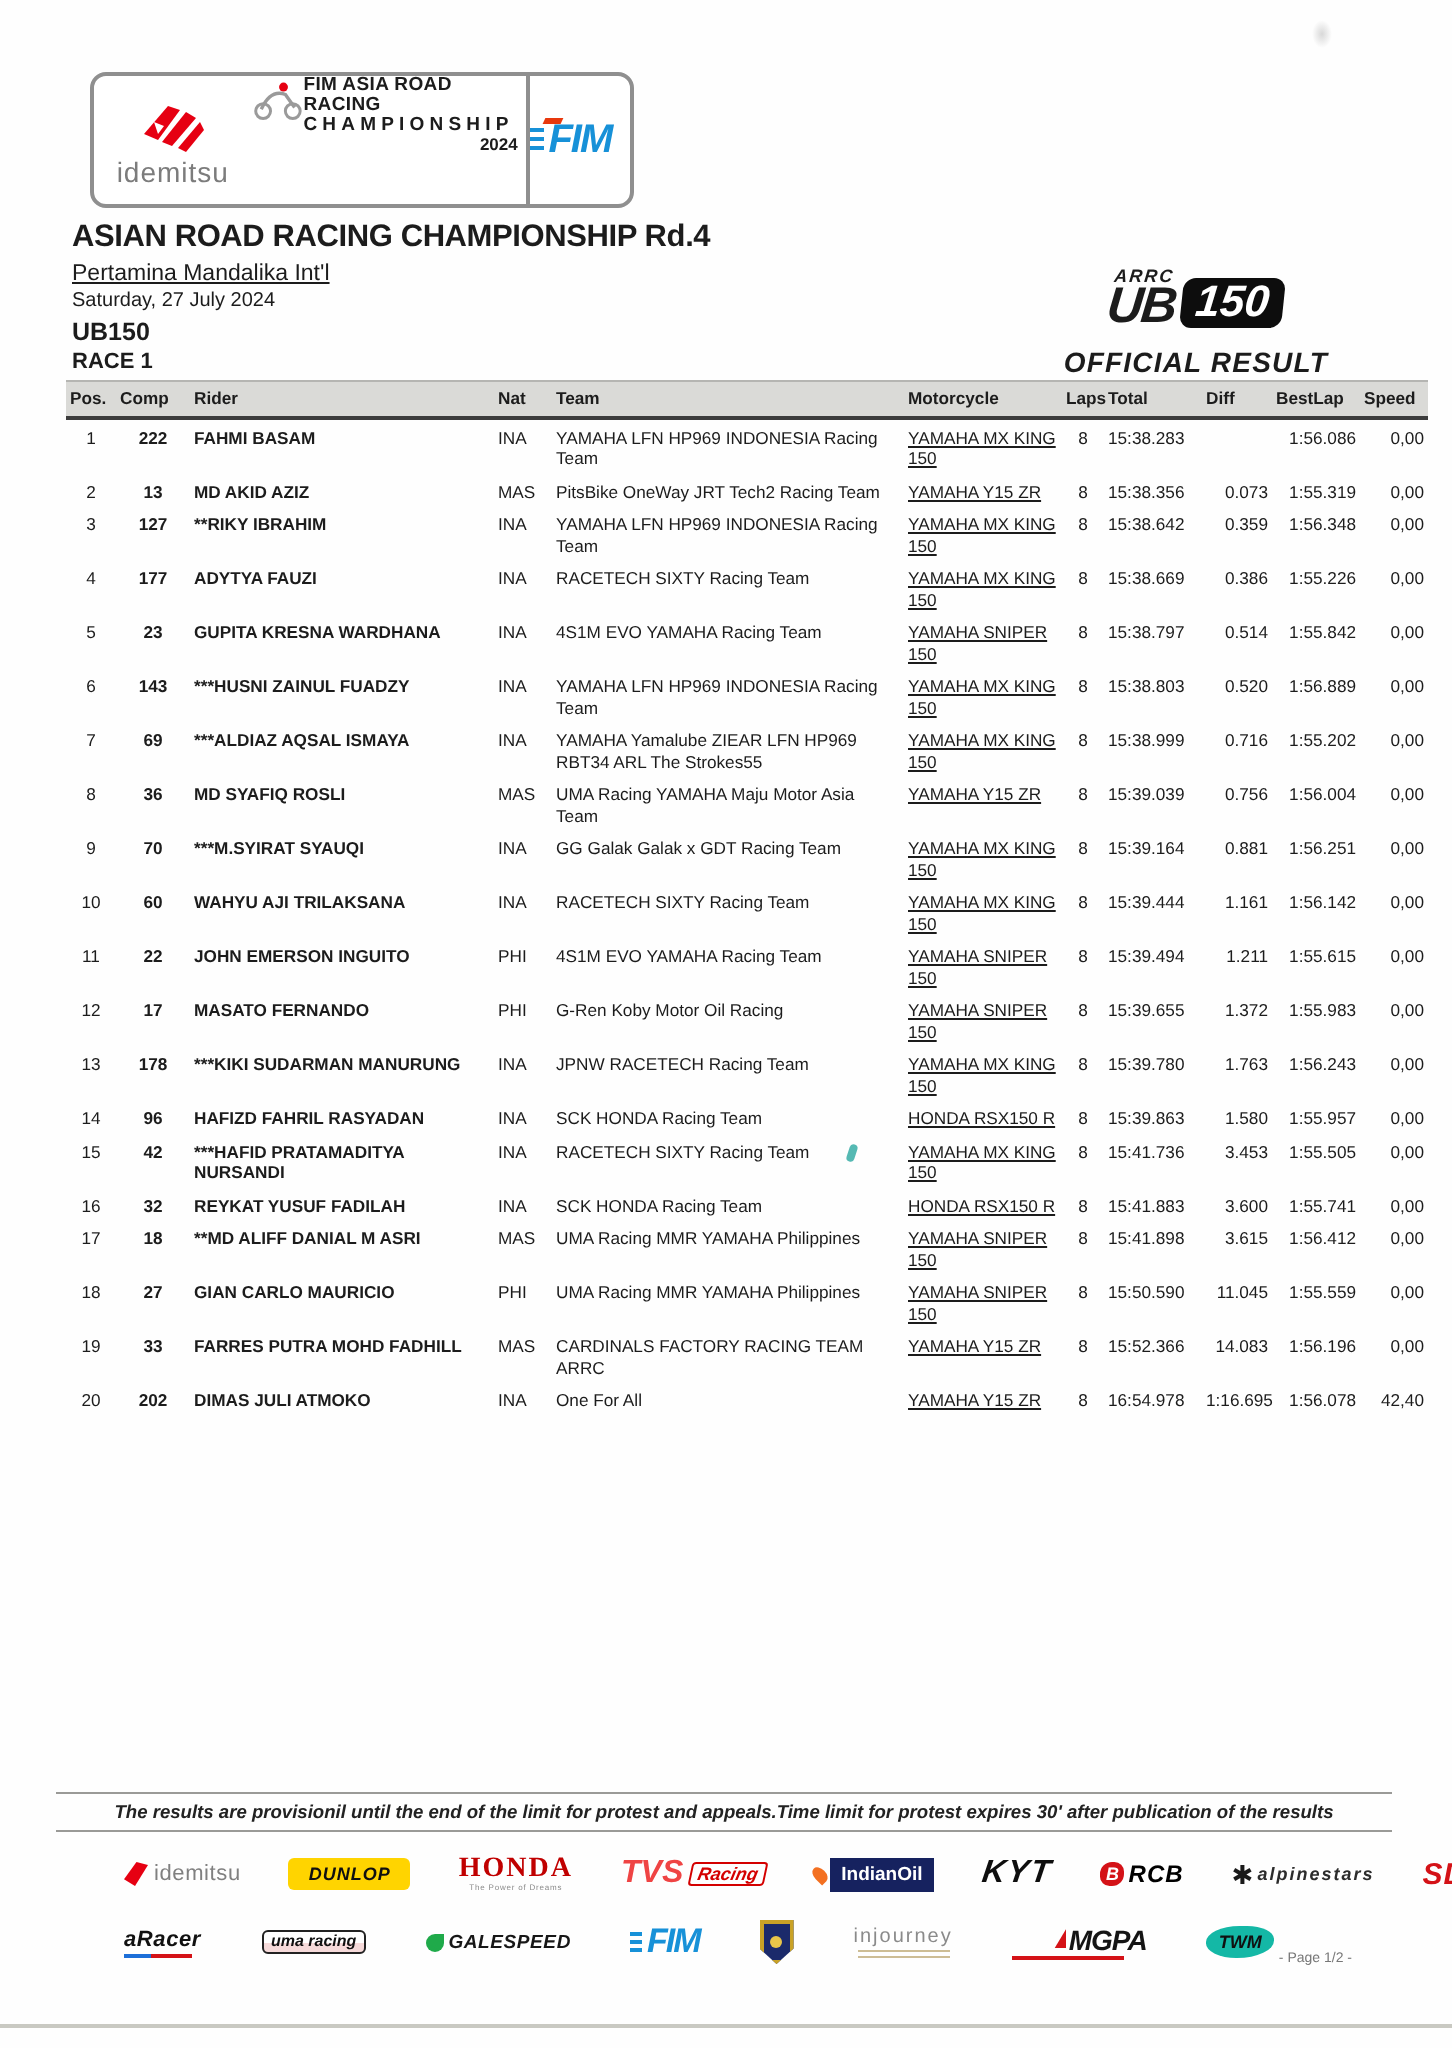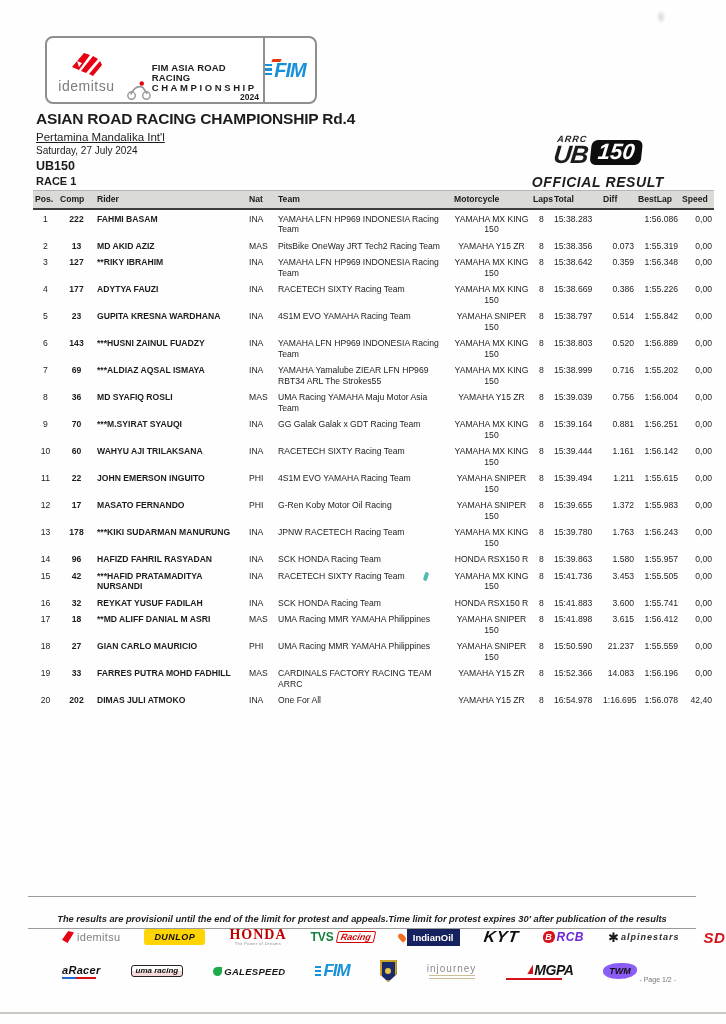--- a/index.html
+++ b/index.html
@@ -15,21 +15,21 @@
   .scan-staple { position:absolute; left:656px; top:10px; width:10px; height:14px;
     background:radial-gradient(ellipse at center, #d8d8d8 0%, transparent 70%); }
   .scan-teal-mark { position:absolute; left:424px; top:572px; width:4px; height:9px;
     background:#2aa7a0; transform:rotate(18deg); border-radius:2px; opacity:.8; }
 
   
   .logo-box { position:absolute; left:45px; top:36px; width:272px; height:68px;
     border:2px solid #8f8f8f; border-radius:8px; display:flex; align-items:stretch; background:#fff; }
   .lb-idemitsu { width:88px; display:flex; flex-direction:column; align-items:center; justify-content:center; padding-top:4px; }
   .idemitsu-word { font-size:14px; color:#7c7c7c; letter-spacing:.5px; margin-top:1px; }
-  .lb-series { flex:1; display:flex; align-items:flex-end; justify-content:center; gap:0; padding-right:4px; }
+  .lb-series { flex:1; display:flex; align-items:flex-start; justify-content:center; gap:0; padding-right:4px; }
   .series-text { text-align:left; }
   .series-l1 { font-size:9.5px; font-weight:800; letter-spacing:.2px; line-height:10px; }
   .series-l2 { font-size:9.5px; font-weight:800; letter-spacing:2.6px; line-height:10px; }
   .series-yr { font-size:8.5px; font-weight:800; text-align:right; line-height:9px; }
   .lb-fim { width:58px; border-left:2px solid #8f8f8f; display:flex; align-items:center; justify-content:center; }
   .fim-logo { font-size:20px; font-weight:900; font-style:italic; color:#1791d8; position:relative; letter-spacing:-1px; }
   .fim-logo::before { content:""; position:absolute; left:-9px; top:5px; width:7px; height:11px;
     background:repeating-linear-gradient(#1791d8 0 2px, transparent 2px 4.5px); }
   .fim-logo::after { content:""; position:absolute; left:-2px; top:0px; width:9px; height:3px; background:#e8380d; transform:skewX(-25deg); }
 
@@ -54,61 +54,61 @@
   .results-wrap { position:absolute; left:33px; top:190px; width:681px; }
   table.results { width:100%; border-collapse:collapse; table-layout:fixed; font-size:8.6px; line-height:10.5px; }
   table.results thead th { background:#dadad7; border-top:1px solid #b5b5b2; border-bottom:2px solid #3c3c3c;
     font-weight:800; padding:3px 2px; text-align:left; white-space:nowrap; }
   th.c-pos, th.c-laps { text-align:left; }
   th.c-moto, th.c-diff, th.c-best, th.c-speed { text-align:right; }
   table.results td { vertical-align:top; padding:4px 2px 2px; }
   td.col-pos { text-align:center; }
   td.col-comp { text-align:center; font-weight:800; }
   td.col-rider { font-weight:800; }
-  td.col-motorcycle { text-align:center; }
+  td.col-motorcycle { text-align:left;text-decoration:underline; }
   td.col-laps { text-align:center; }
   td.col-diff, td.col-bestlap, td.col-speed { text-align:right; }
 
   
   .disclaimer { position:absolute; left:28px; right:30px; top:896px;
     border-top:1.5px solid #9a9a97; border-bottom:1.5px solid #9a9a97;
-    text-align:center; font-size:9.3px; font-weight:700; font-style:italic; padding:17px 0 4px; color:#222; }
+    text-align:center; font-size:9.3px; font-weight:700; font-style:italic; padding:4px 0 4px; color:#222; }
   .page-label { position:absolute; right:50px; top:976px; font-size:7px; color:#777; }
 
   .sponsor-row { position:absolute; left:62px; right:40px; display:flex; align-items:center; }
   .sponsor-row-1 { top:928px; gap:24px; }
   .sponsor-row-2 { top:960px; gap:30px; }
   .logo { display:inline-flex; align-items:center; white-space:nowrap; position:relative; }
   .logo .tag { display:block; }
 
   .logo-idemitsu .lbl { font-size:11px; color:#808080; letter-spacing:.3px; }
   .logo-idemitsu::before { content:""; width:12px; height:12px; margin-right:3px; background:#e60012;
     clip-path:polygon(0 72%, 52% 0, 100% 12%, 46% 100%); }
 
   .logo-dunlop .lbl { background:#ffd400; color:#101010; font-style:italic; font-weight:900;
     font-size:9px; letter-spacing:.5px; padding:3px 10px; border-radius:3px; }
 
   .logo-honda { flex-direction:column; }
   .logo-honda .lbl { font-family:"Liberation Serif", serif; font-weight:700; color:#c00000; font-size:14px; letter-spacing:1px; line-height:12px; }
   .logo-honda .tag { font-size:4px; color:#8a8a8a; letter-spacing:.4px; }
 
-  .logo-tvs-racing .lbl { font-weight:900; font-size:12px; color:#15803d; }
+  .logo-tvs-racing .lbl { font-weight:900; font-size:16px; color:#ef4444; font-style:italic; }
   .logo-tvs-racing .tag { display:inline-block; color:#d40000; font-style:italic; font-weight:700; font-size:9px;
     margin-left:3px; border:1px solid #d40000; border-radius:2px; padding:0 3px; transform:skewX(-12deg); }
 
   .logo-indianoil .lbl { background:#16225f; color:#fff; font-size:9.5px; font-weight:700; padding:3px 6px; }
   .logo-indianoil::before { content:""; width:6px; height:9px; background:#f37021; border-radius:50% 50% 50% 0;
     transform:rotate(-45deg); margin-right:2px; }
 
   .logo-kyt .lbl { font-weight:900; font-style:italic; font-size:16px; color:#0e0e0e; letter-spacing:1px; transform:skewX(-8deg); }
 
   .logo-rcb::before { content:"B"; background:#d41217; color:#fff; font-weight:900; font-style:italic;
     font-size:9px; width:12px; height:12px; border-radius:50% 40% 50% 40%; display:inline-flex;
     align-items:center; justify-content:center; margin-right:2px; }
-  .logo-rcb .lbl { color:#6d28d9; font-weight:900; font-style:italic; font-size:12px; letter-spacing:.5px; }
+  .logo-rcb .lbl { color:#000000; font-weight:900; font-style:italic; font-size:12px; letter-spacing:.5px; }
 
   .logo-alpinestars::before { content:"✱"; font-size:13px; color:#1a1a1a; margin-right:2px; }
   .logo-alpinestars .lbl { font-size:9px; font-weight:800; color:#2c2c2c; letter-spacing:1px; font-style:italic; }
 
   .logo-sdg .lbl { color:#d41217; font-weight:900; font-style:italic; font-size:15px; letter-spacing:.5px; }
 
   .logo-aracer { flex-direction:column; align-items:flex-start; }
   .logo-aracer .lbl { font-weight:900; font-style:italic; font-size:11px; color:#111; letter-spacing:.3px; }
   .logo-aracer::after { content:""; width:34px; height:2px; background:linear-gradient(90deg,#1d6fd8 0 40%, #d41217 40% 100%); margin-top:1px; }
 
@@ -130,21 +130,21 @@
   .logo-injourney { flex-direction:column; }
   .logo-injourney .lbl { font-size:10px; color:#8a8a8a; letter-spacing:1px; font-weight:400; }
   .logo-injourney::after { content:""; width:46px; height:4px; margin-top:1px;
     background:repeating-linear-gradient(#cdbd95 0 1px, transparent 1px 3px); }
 
   .logo-mgpa { flex-direction:column; align-items:flex-start; }
   .logo-mgpa .lbl { font-weight:900; font-style:italic; font-size:14px; color:#141414; letter-spacing:-.5px; position:relative; padding-left:7px;margin-left:21px; }
   .logo-mgpa .lbl::before { content:""; position:absolute; left:0; top:2px; width:6px; height:10px; background:#d41217; clip-path:polygon(0 100%, 100% 0, 100% 100%); }
   .logo-mgpa::after { content:""; width:56px; height:2px; background:#d41217; margin-top:0; }
 
-  .logo-twm .lbl { background:#8b5cf6; color:#101010; font-weight:900; font-style:italic; font-size:9px;
+  .logo-twm .lbl { background:#14b8a6; color:#101010; font-weight:900; font-style:italic; font-size:9px;
     padding:3px 6px; border-radius:50% 40% 55% 45%; }
 
   
   .idm-svg { display:block; }
 </style>
 </head>
 <body>
 
 <div class="page">
 
@@ -453,21 +453,21 @@
           </tr>
           <tr>
             <td class="col-pos">18</td>
             <td class="col-comp">27</td>
             <td class="col-rider">GIAN CARLO MAURICIO</td>
             <td class="col-nat">PHI</td>
             <td class="col-team">UMA Racing MMR YAMAHA Philippines</td>
             <td class="col-motorcycle">YAMAHA SNIPER 150</td>
             <td class="col-laps">8</td>
             <td class="col-total">15:50.590</td>
-            <td class="col-diff">21.237</td>
+            <td class="col-diff">11.045</td>
             <td class="col-bestlap">1:55.559</td>
             <td class="col-speed">0,00</td>
           </tr>
           <tr>
             <td class="col-pos">19</td>
             <td class="col-comp">33</td>
             <td class="col-rider">FARRES PUTRA MOHD FADHILL</td>
             <td class="col-nat">MAS</td>
             <td class="col-team">CARDINALS FACTORY RACING TEAM ARRC</td>
             <td class="col-motorcycle">YAMAHA Y15 ZR</td>

